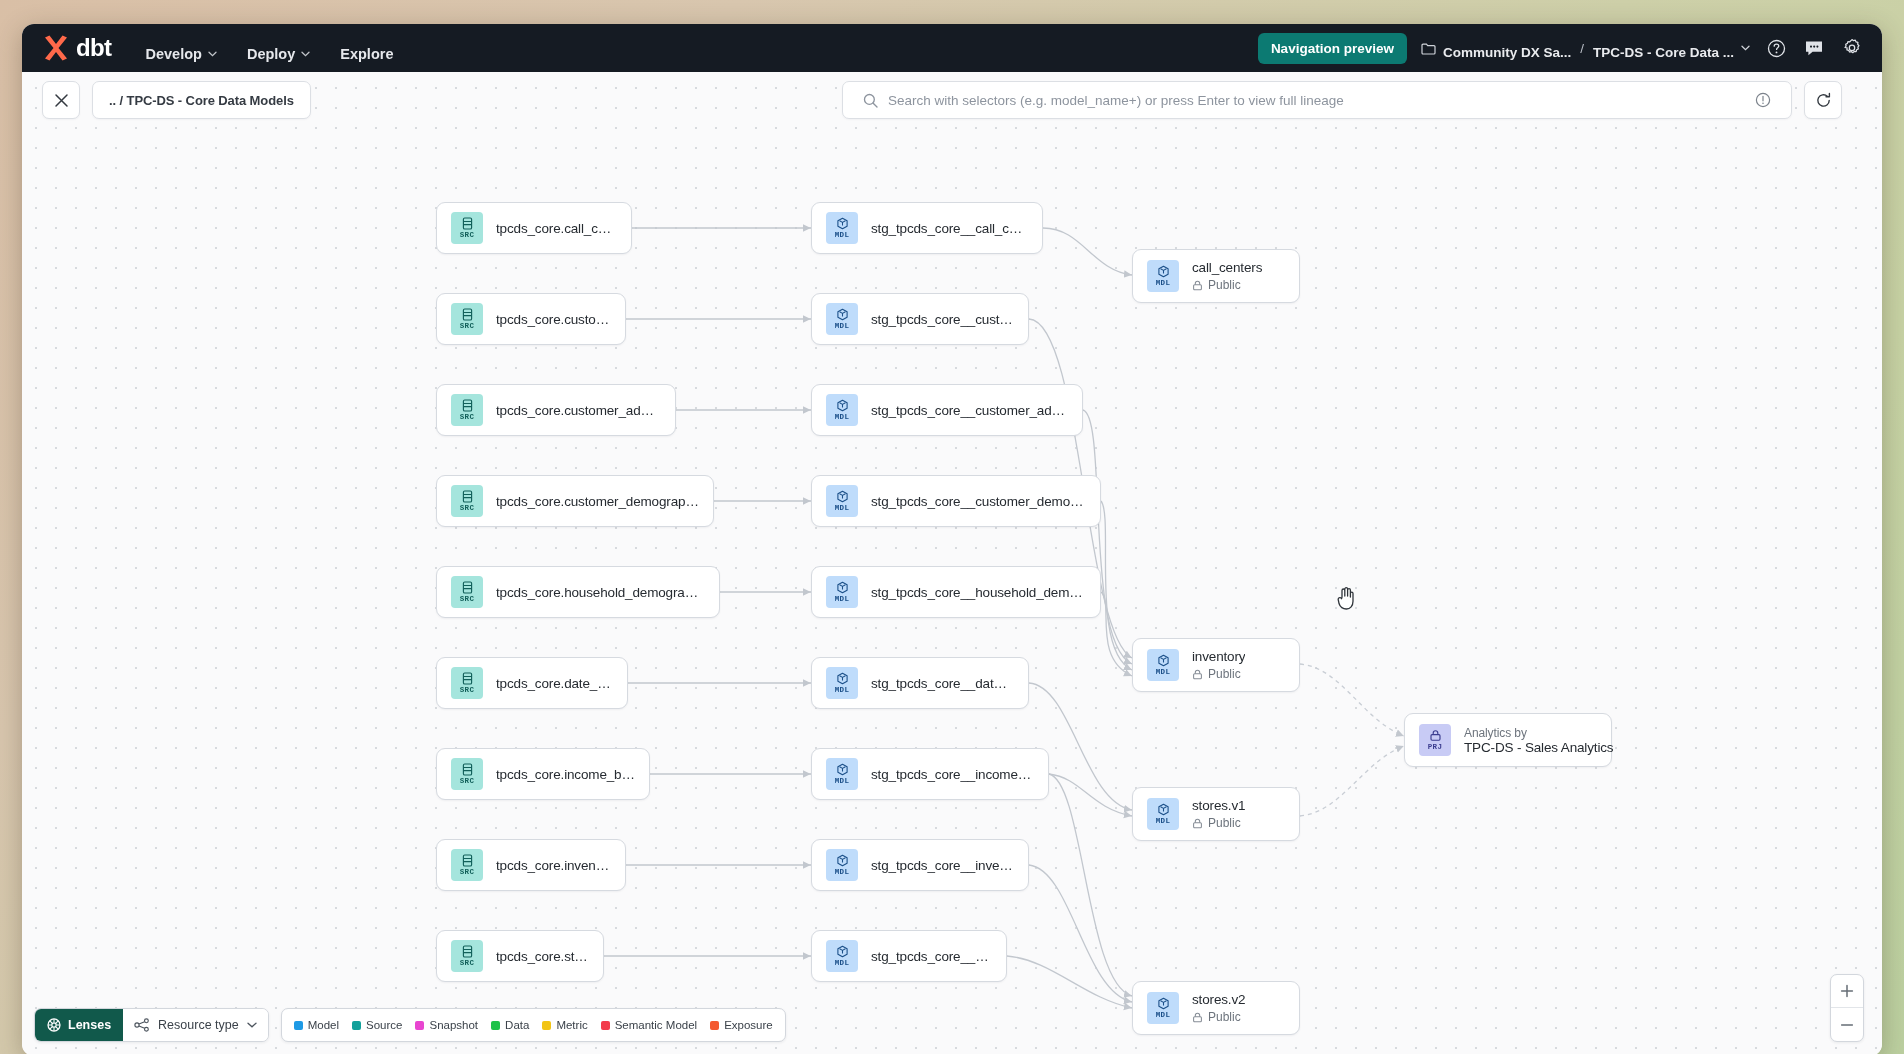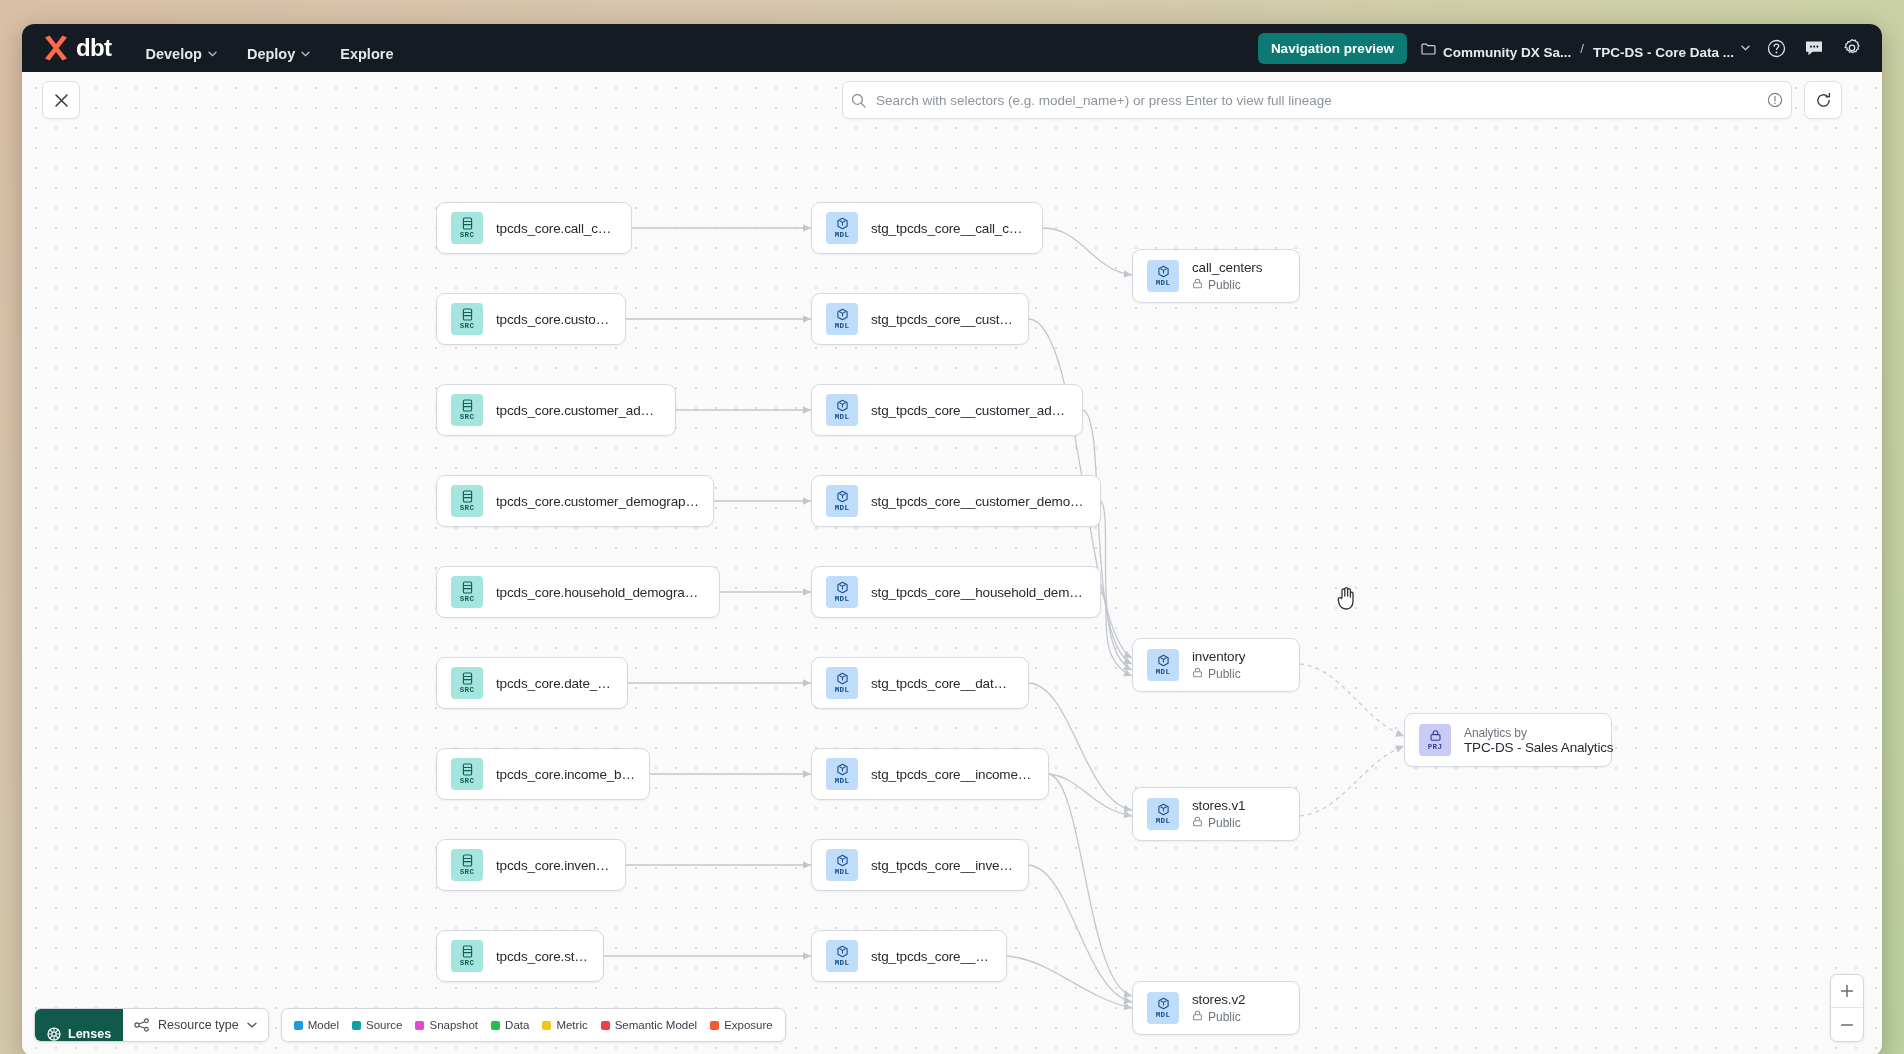--- a/index.html
+++ b/index.html
@@ -163,21 +163,21 @@
     gap: 12px;
   }
   #search-box {
     flex: 1;
     height: 38px;
     background: #fff;
     border: 1px solid #dcdfe4;
     border-radius: 7px;
     display: flex;
     align-items: center;
-    padding: 0 8px;
+    padding: 0 20px;
     gap: 10px;
     box-shadow: 0 1px 2px rgba(16,24,40,.04);
   }
   #search-input {
     flex: 1;
     border: none;
     outline: none;
     font-size: 13.5px;
     font-family: "Liberation Sans", sans-serif;
     color: #2b3138;
@@ -244,20 +244,21 @@
     color: #262b31;
     white-space: nowrap;
     overflow: hidden;
     text-overflow: ellipsis;
     letter-spacing: -0.15px;
   }
   .node-sub {
     font-size: 12px;
     color: #6d747d;
     display: flex;
+    align-items: center;
     gap: 5px;
     margin-top: 3px;
   }
   .node-pre { font-size: 12px; color: #6d747d; letter-spacing: -0.1px; }
   .node-strong { font-size: 13.5px; color: #262b31; white-space: nowrap; letter-spacing: -0.15px; }
 
   
   #bottom-bar {
     position: absolute;
     left: 12px;
@@ -275,21 +276,21 @@
     overflow: hidden;
     border: 1px solid #d3d7dd;
     background: #fff;
     box-shadow: 0 1px 3px rgba(16,24,40,.07);
   }
   #lenses-btn {
     background: #11594b;
     color: #fff;
     height: 100%;
     display: flex;
-    align-items: flex-end;
+    align-items: center;
     gap: 7px;
     padding: 0 12px;
     font-size: 12.5px;
     font-weight: 700;
     cursor: pointer;
   }
   #resource-type-btn {
     height: 100%;
     display: flex;
     align-items: center;
@@ -828,20 +829,21 @@
       <path d="M6 11V4.4a1.4 1.4 0 012.8 0V10V3.1a1.4 1.4 0 012.8 0V10V4.1a1.4 1.4 0 012.8 0V11V7.4a1.3 1.3 0 012.6 0v7.9c0 4.4-2.7 7.7-6.6 7.7-3.7 0-6.2-2.1-7.3-5.2L2.3 14c-.4-1.1.2-2 1.2-2.3.9-.3 1.7.1 2.1 1z" fill="#ffffff" stroke="#2f343a" stroke-width="1.3" stroke-linejoin="round"></path>
     </svg>
   </div>
 
   <div id="toolbar">
     <div class="tb-btn" id="close-btn">
       <svg width="15" height="15" viewBox="0 0 15 15">
         <path d="M2 2 L13 13 M13 2 L2 13" stroke="#343a41" stroke-width="1.5" stroke-linecap="round"></path>
       </svg>
     </div>
+    <div class="tb-btn" id="breadcrumb-chip">.. / TPC-DS - Core Data Models</div>
 
     <div id="search-wrap">
       <div id="search-box">
         <svg width="15" height="15" viewBox="0 0 15 15" fill="none">
           <circle cx="6.4" cy="6.4" r="4.9" stroke="#8d949e" stroke-width="1.35"></circle>
           <path d="M10.2 10.2 L14 14" stroke="#8d949e" stroke-width="1.35" stroke-linecap="round"></path>
         </svg>
         <input id="search-input" type="text" placeholder="Search with selectors (e.g. model_name+) or press Enter to view full lineage" style="">
         <svg width="16" height="16" viewBox="0 0 16 16" fill="none">
           <circle cx="8" cy="8" r="6.6" stroke="#7c838c" stroke-width="1.2"></circle>

